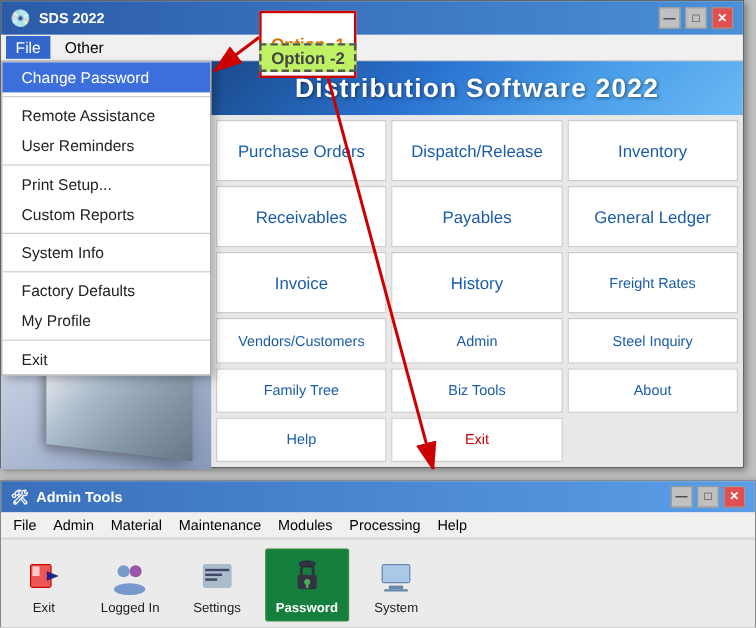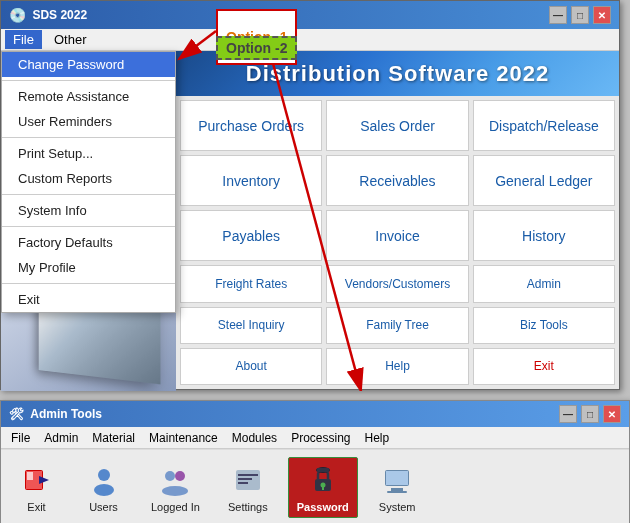--- a/index.html
+++ b/index.html
@@ -160,21 +160,21 @@
       border: 2px solid #cc0000;
       padding: 18px 8px;
       font-size: 14px;
       font-weight: bold;
       color: #e07000;
       z-index: 200;
     }
     .option-box-2 {
       position: absolute;
       top: 35px; left: 215px;
-      background: #84cc16;
+      background: #bef264;
       border: 2px dashed #555;
       padding: 2px 8px;
       font-size: 14px;
       font-weight: bold;
       color: #444;
       z-index: 200;
     }
 
     
     .arrow-overlay {
@@ -231,21 +231,21 @@
     }
     .toolbar-btn {
       display: flex;
       flex-direction: column;
       align-items: center;
       gap: 3px;
       cursor: pointer;
       padding: 4px 8px;
       min-width: 55px;
     }
-    .toolbar-btn.active-btn { background: #b91c1c; border: 1px solid #388e3c; border-radius: 2px; }
+    .toolbar-btn.active-btn { background: #15803d; border: 1px solid #388e3c; border-radius: 2px; }
     .toolbar-icon {
       width: 36px; height: 36px;
       display: flex; align-items: center; justify-content: center;
       font-size: 22px;
     }
     .toolbar-label {
       font-size: 11px;
       color: #222;
       text-align: center;
     }
@@ -291,28 +291,27 @@
   </div>
 
   <div class="app-header">
     <span>D<span>istribution Software 2022</span></span>
   </div>
 
   <div class="grid-area">
     <div class="grid">
 
       <div class="grid-cell">Purchase Orders</div>
-      <div class="grid-cell">Sales Order</div>
       <div class="grid-cell">Dispatch/Release</div>
 
       <div class="grid-cell">Inventory</div>
       <div class="grid-cell">Receivables</div>
+      <div class="grid-cell">Payables</div>
+
       <div class="grid-cell">General Ledger</div>
-
-      <div class="grid-cell">Payables</div>
       <div class="grid-cell">Invoice</div>
       <div class="grid-cell">History</div>
 
       <div class="grid-cell small">Freight Rates</div>
       <div class="grid-cell small">Vendors/Customers</div>
       <div class="grid-cell small">Admin</div>
 
       <div class="grid-cell small">Steel Inquiry</div>
       <div class="grid-cell small">Family Tree</div>
       <div class="grid-cell small">Biz Tools</div>
@@ -376,29 +375,20 @@
           <rect x="5" y="7" width="16" height="18" fill="#e55"></rect>
           <rect x="6" y="8" width="6" height="8" fill="#fff" opacity="0.7"></rect>
           <polygon points="18,12 28,16 18,20" fill="#228"></polygon>
         </svg>
       </div>
       <span class="toolbar-label">Exit</span>
     </div>
     <div class="toolbar-btn">
       <div class="toolbar-icon">
         <svg width="32" height="32" viewBox="0 0 32 32">
-          <circle cx="16" cy="11" r="6" fill="#5588cc"></circle>
-          <ellipse cx="16" cy="26" rx="10" ry="6" fill="#5588cc"></ellipse>
-        </svg>
-      </div>
-      <span class="toolbar-label">Users</span>
-    </div>
-    <div class="toolbar-btn">
-      <div class="toolbar-icon">
-        <svg width="32" height="32" viewBox="0 0 32 32">
           <circle cx="11" cy="12" r="5" fill="#7799cc"></circle>
           <circle cx="21" cy="12" r="5" fill="#9955aa"></circle>
           <ellipse cx="16" cy="27" rx="13" ry="5" fill="#7799cc"></ellipse>
         </svg>
       </div>
       <span class="toolbar-label">Logged In</span>
     </div>
     <div class="toolbar-btn">
       <div class="toolbar-icon">
         <svg width="32" height="32" viewBox="0 0 32 32">

